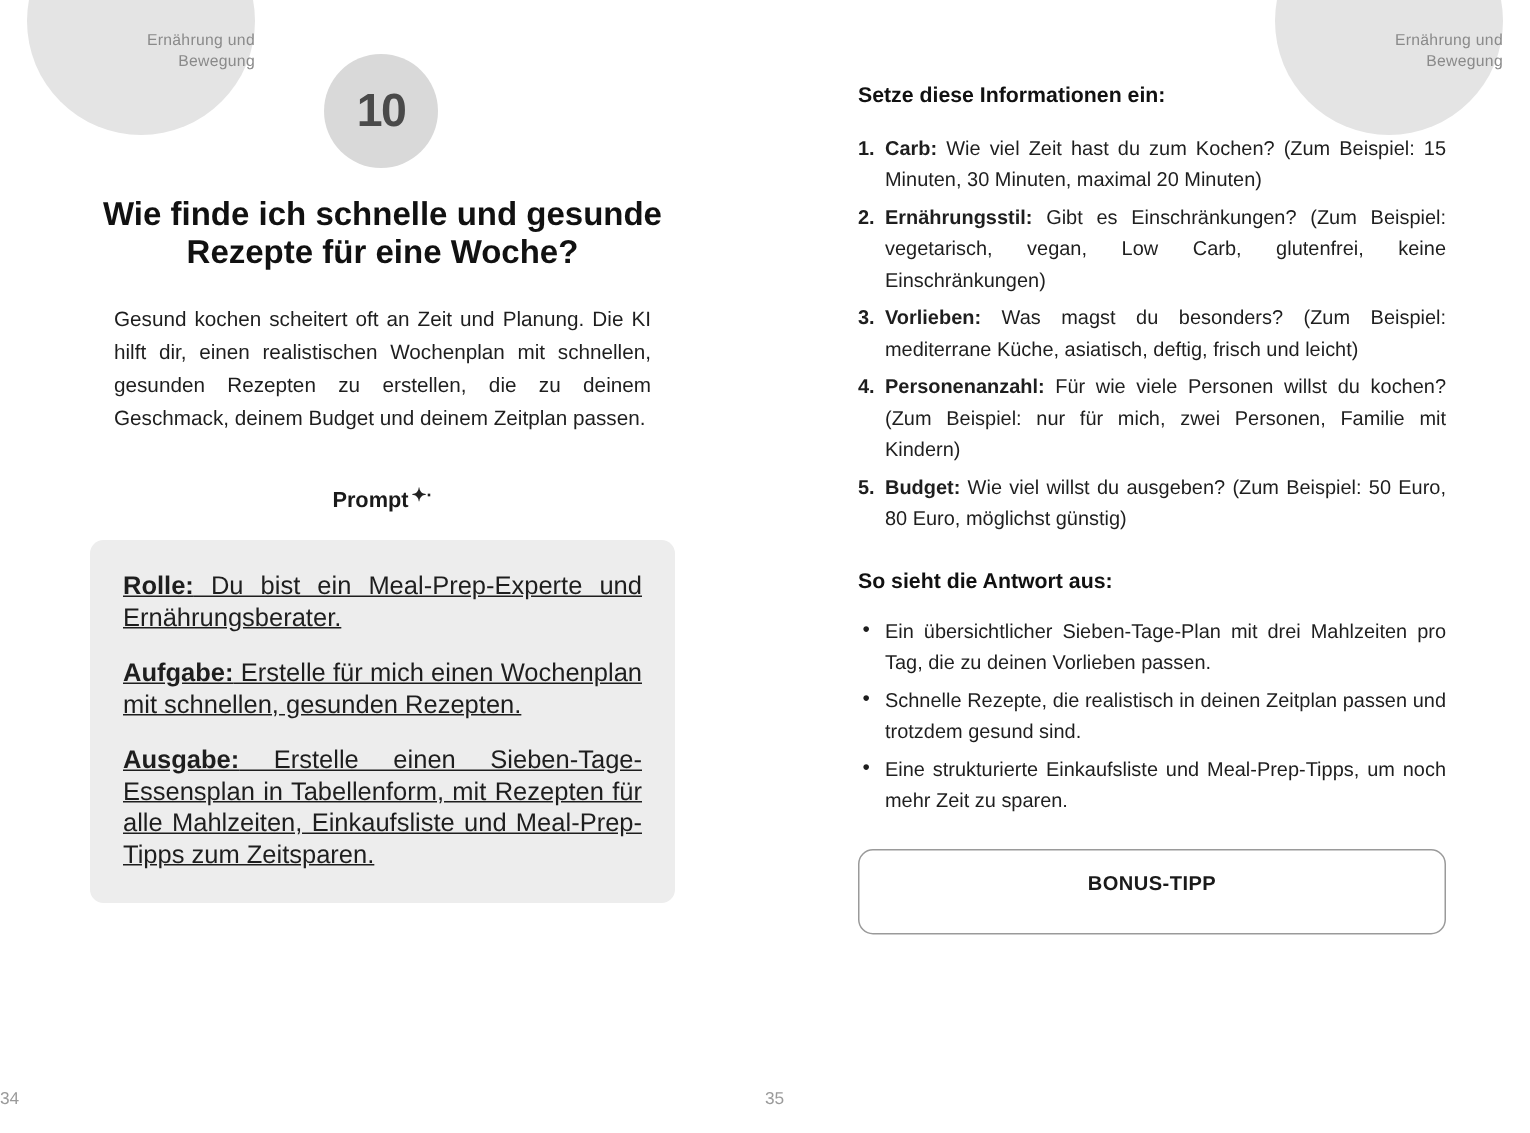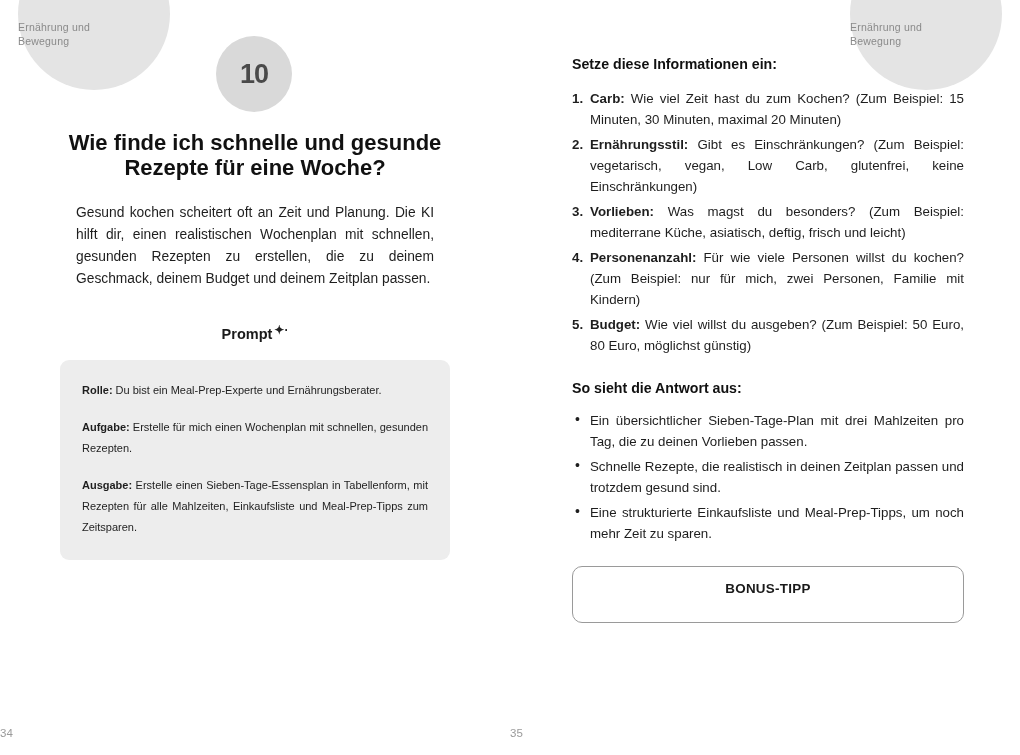--- a/index.html
+++ b/index.html
@@ -35,42 +35,42 @@
     border-radius: 50%;
     background: #e4e4e4;
     top: -62px;
   }
   .corner-circle.left { left: 18px; }
   .corner-circle.right { right: 18px; }
   .corner-label {
     position: absolute;
     top: 20px;
     width: 152px;
-    text-align: left;
+    text-align: right;
     font-size: 10.5px;
     line-height: 14px;
     color: #8a8a8a;
     letter-spacing: .2px;
   }
   .corner-label.left { left: 18px; }
   .corner-label.right { right: 18px; }
 
   
   .number-badge {
     position: absolute;
     top: 36px;
     left: 216px;
     width: 76px;
     height: 76px;
     border-radius: 50%;
     background: #d9d9d9;
     display: flex;
     align-items: center;
     justify-content: center;
-    font-size: 27px;
+    font-size: 31px;
     font-weight: bold;
     color: #4a4a4a;
     letter-spacing: -1px;
   }
 
   .left-body {
     position: absolute;
     left: 60px;
     top: 130px;
     width: 390px;
@@ -110,24 +110,25 @@
 
   .prompt-box {
     margin-top: 18px;
     background: #ededed;
     border-radius: 9px;
     padding: 20px 22px 22px 22px;
     box-sizing: border-box;
   }
   .prompt-box p {
     margin: 0 0 16px 0;
-    font-size: 11px;
-    line-height: 21px;
-    text-align: justify;
-    color: #1e1e1e;
+    font-size: 17px;
+    line-height: 21px;
+    text-align: justify;
+    color: #1e1e1e;
+    text-decoration: underline;
   }
   .prompt-box p:last-child { margin-bottom: 0; }
   .prompt-box b { font-weight: bold; }
 
   
   .right-body {
     position: absolute;
     left: 62px;
     top: 56px;
     width: 392px;

